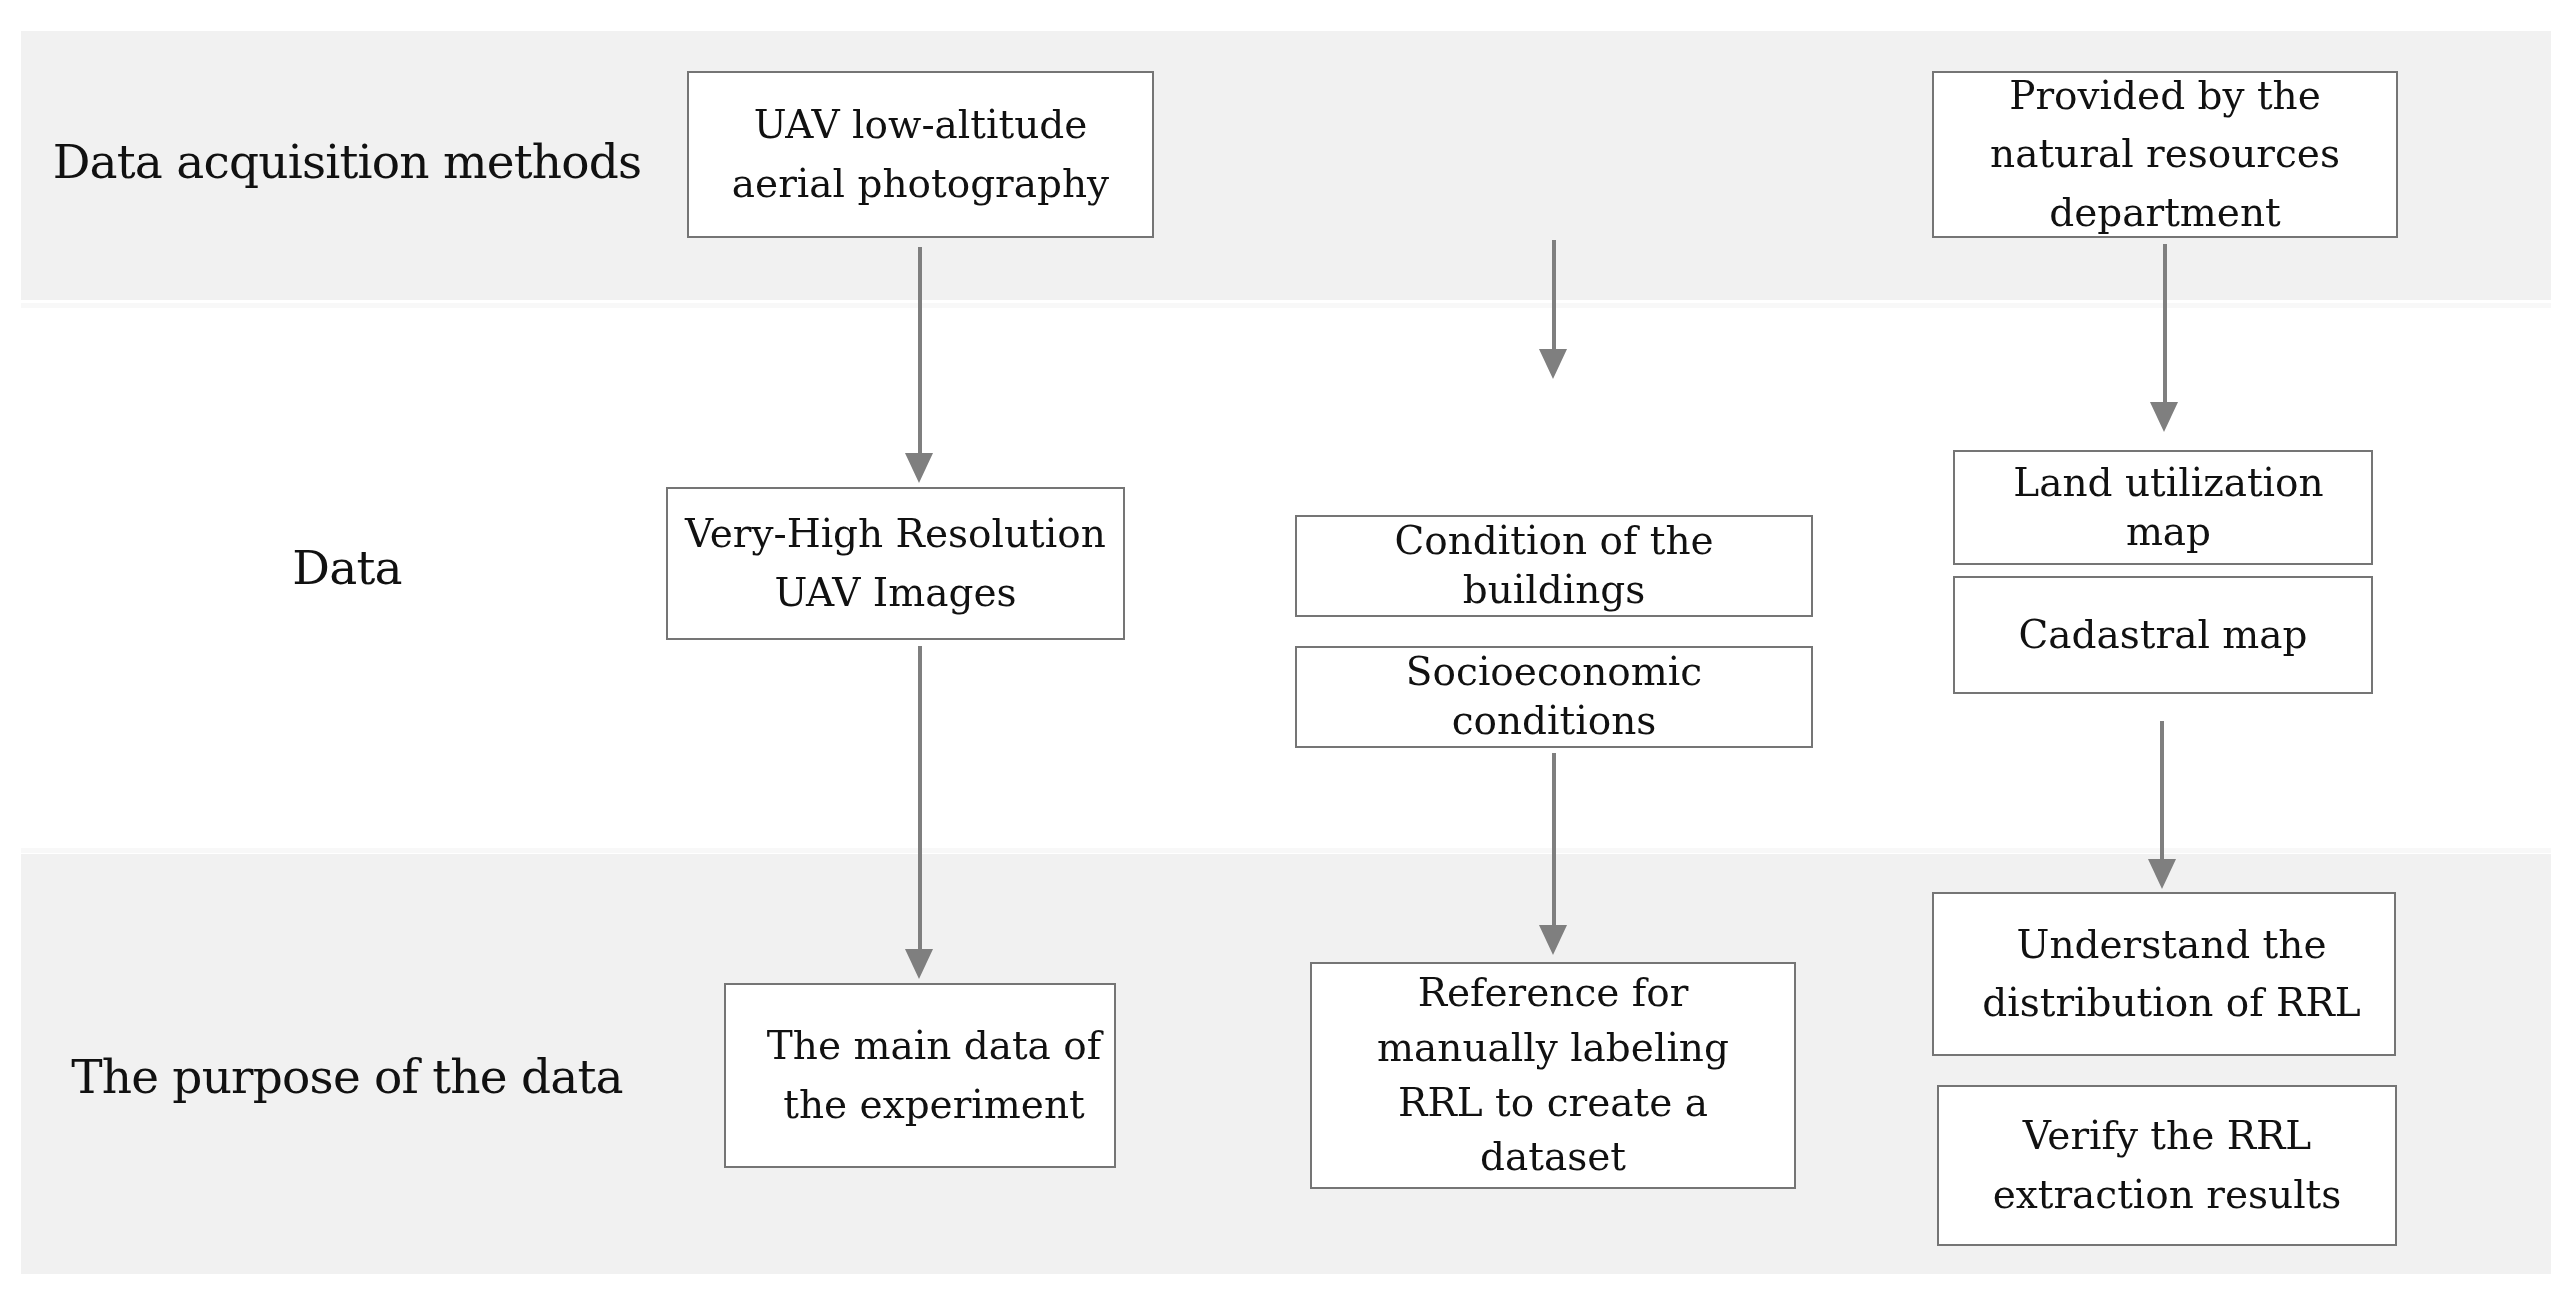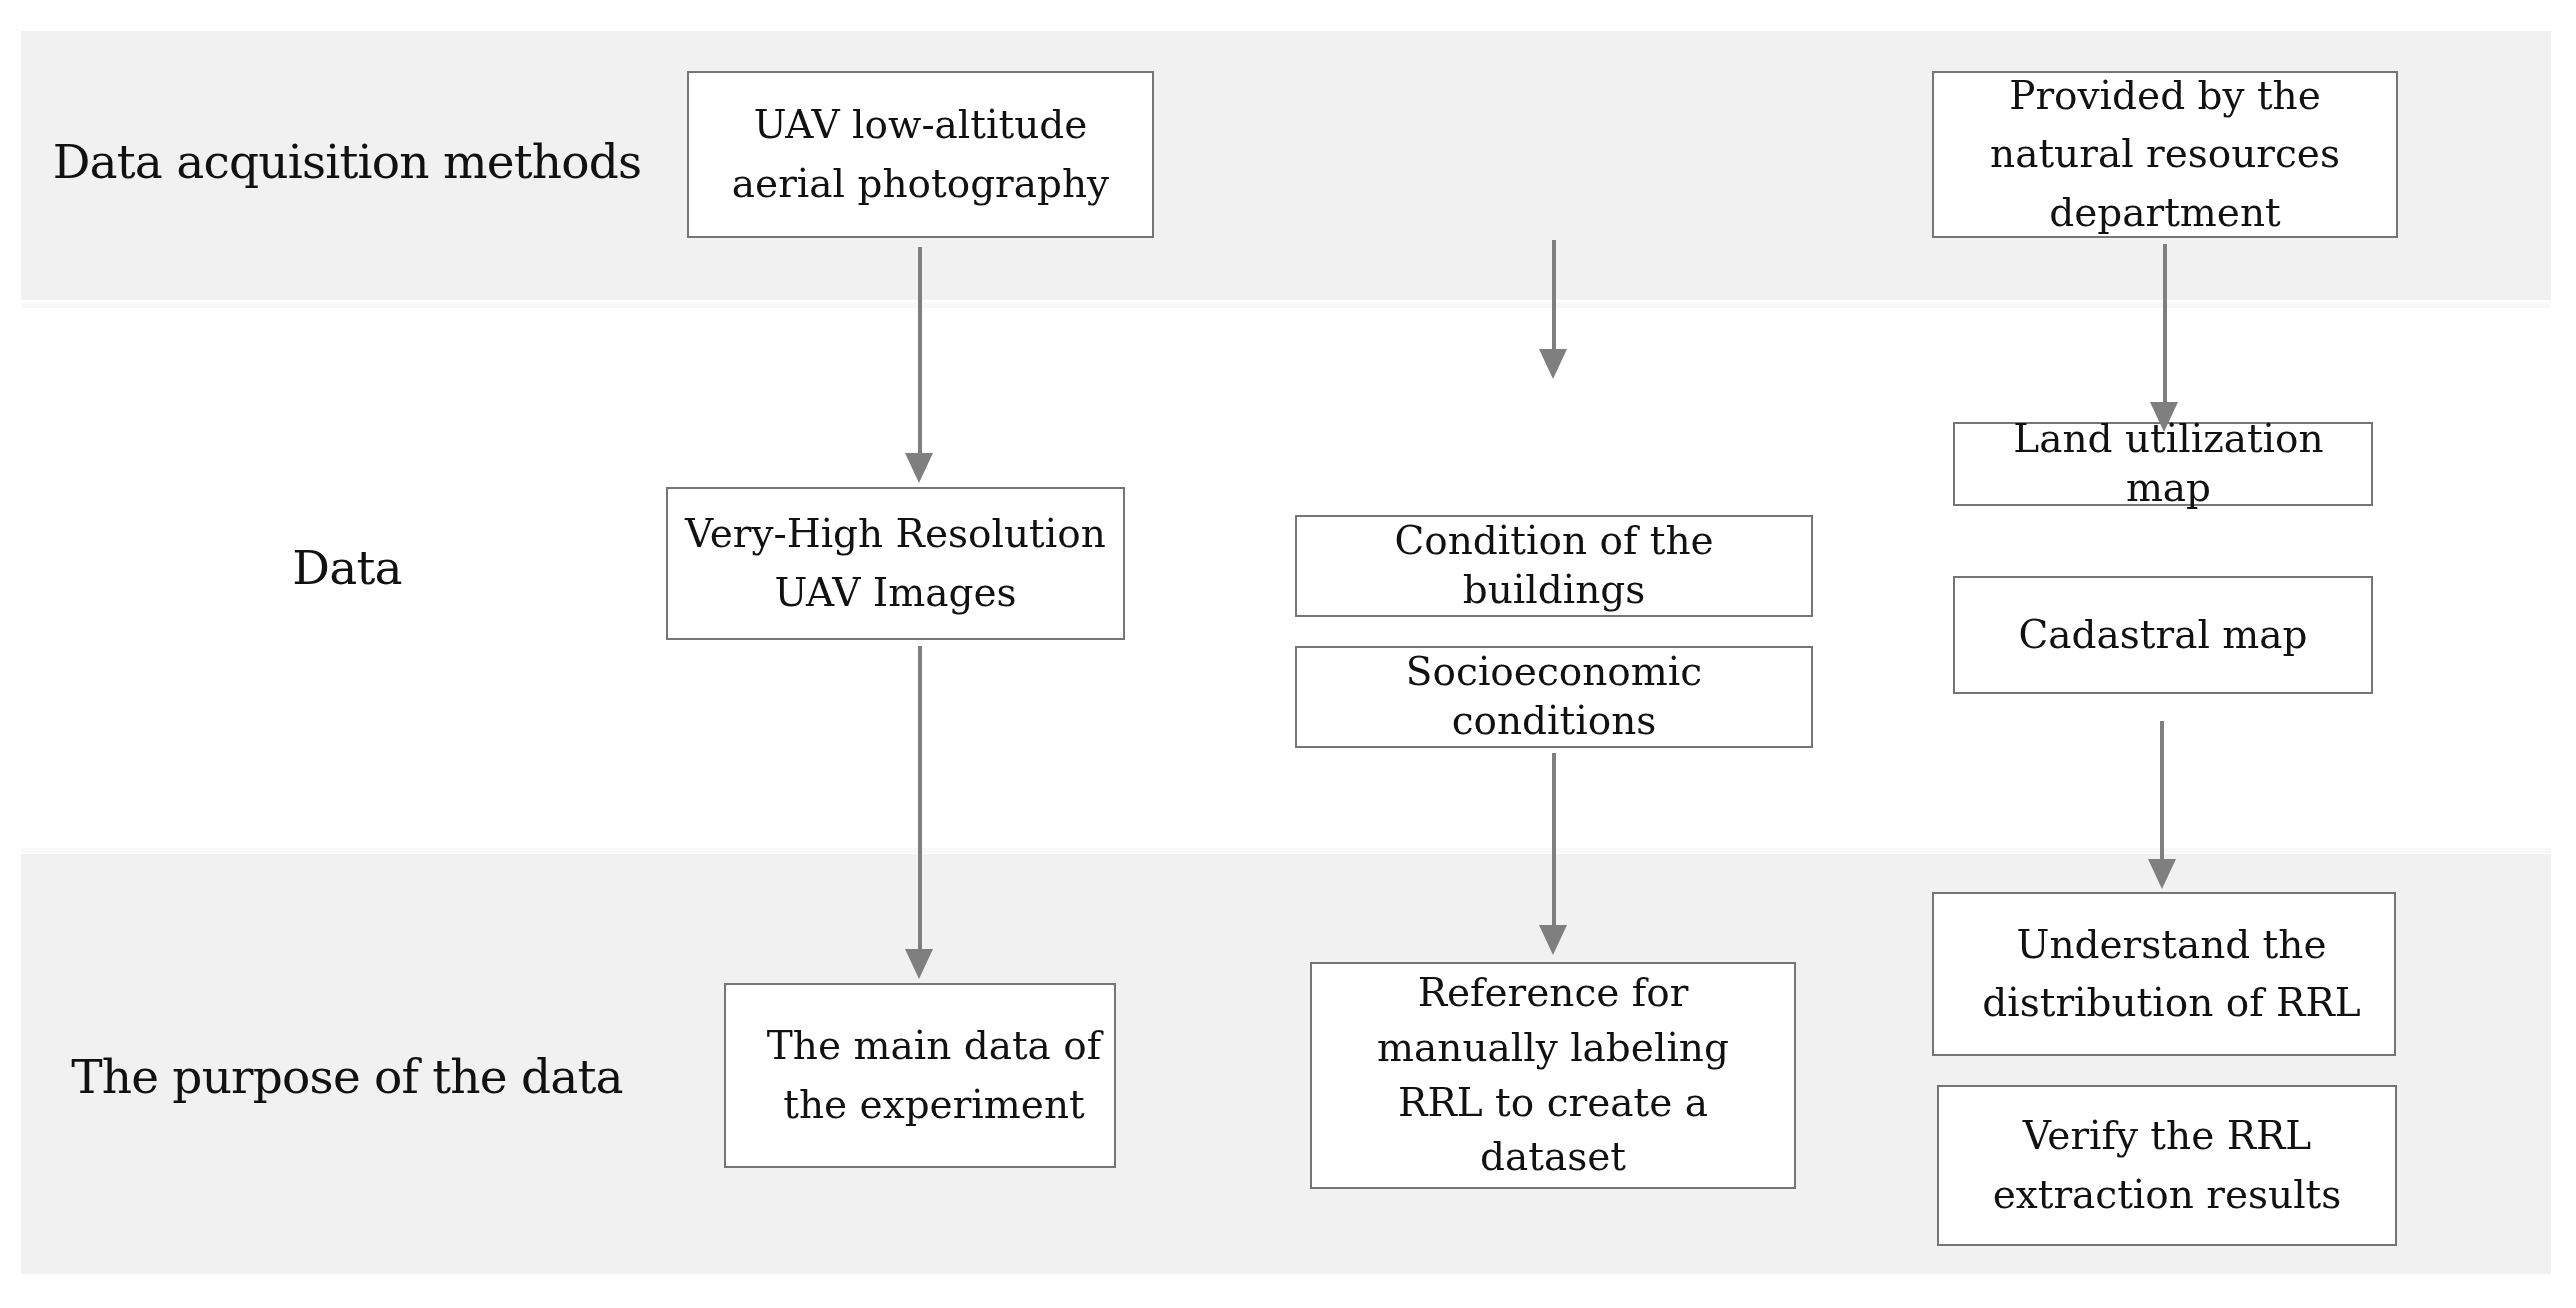--- a/index.html
+++ b/index.html
@@ -119,21 +119,21 @@
 manually labeling
 RRL to create a
 dataset</div>
   </div>
 
   <div class="box" style="left:1932px;top:71px;width:466px;height:167px;">
     <div class="box-text">Provided by the
 natural resources
 department</div>
   </div>
-  <div class="box tight" style="left:1953px;top:422px;width:420px;height:84px;padding-left:11px;">
+  <div class="box tight" style="left:1953px;top:450px;width:420px;height:115px;padding-left:11px;">
     <div class="box-text">Land utilization
 map</div>
   </div>
   <div class="box" style="left:1953px;top:576px;width:420px;height:118px;">
     <div class="box-text">Cadastral map</div>
   </div>
   <div class="box" style="left:1932px;top:892px;width:464px;height:164px;padding-left:15px;">
     <div class="box-text">Understand the
 distribution of RRL</div>
   </div>

